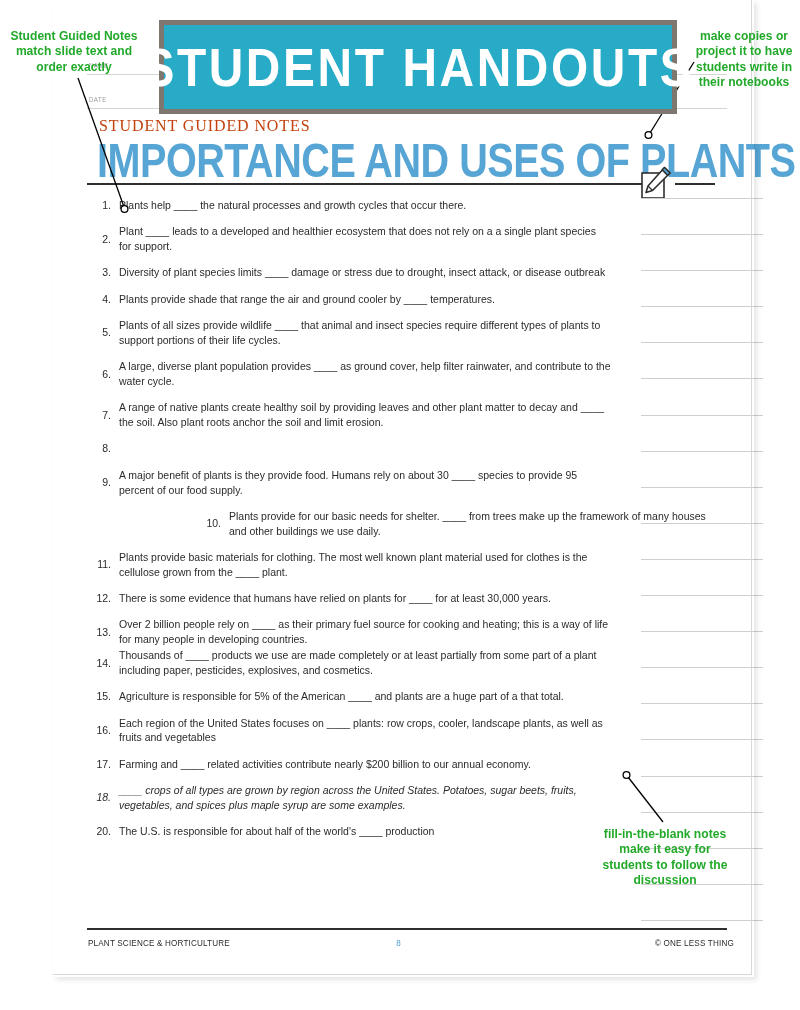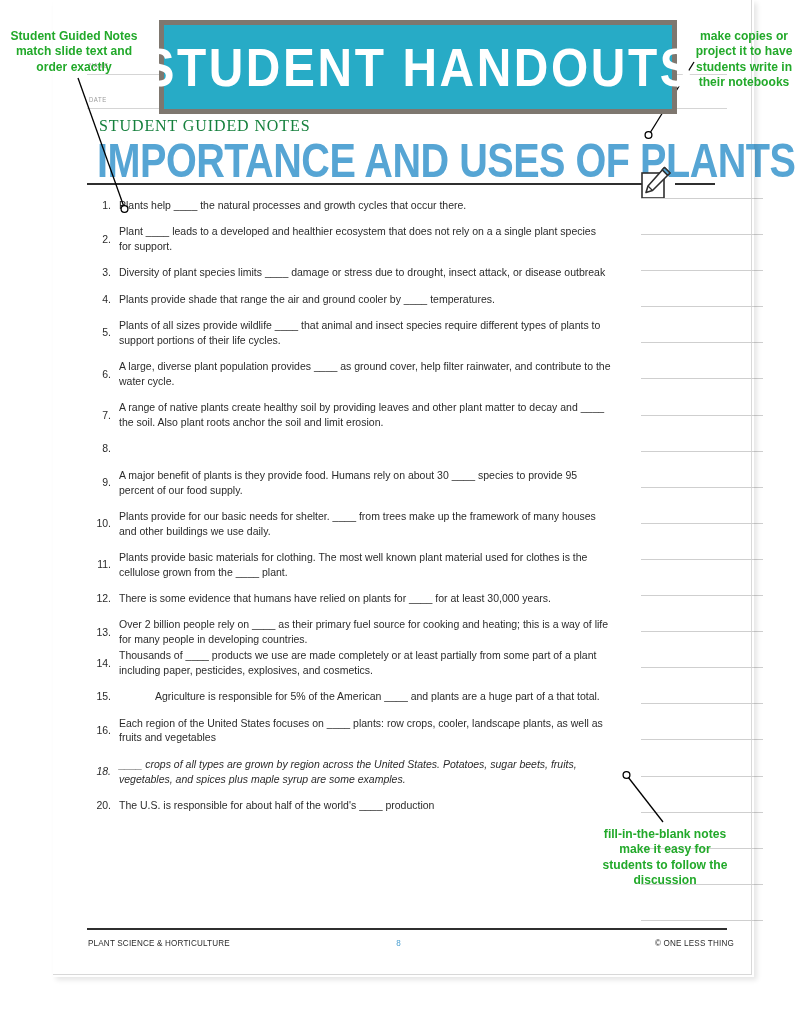--- a/index.html
+++ b/index.html
@@ -82,21 +82,21 @@
     white-space: nowrap;
   }
 
   
   #sgn-kicker {
     position: absolute;
     left: 46px;
     top: 117px;
     font-family: "Liberation Serif", serif;
     font-size: 16px;
-    color: #15803d;
+    color: #c2410c;
     letter-spacing: .9px;
   }
   #doc-title {
     position: absolute;
     left: 44px;
     top: 133px;
     font-family: "Liberation Sans Narrow", "Liberation Sans", sans-serif;
     font-weight: bold;
     font-size: 40px;
     color: #56a5d4;
@@ -268,47 +268,51 @@
         <div class="q-num">7.</div>
         <div class="q-text">A range of native plants create healthy soil by providing leaves and other plant matter to decay and ____ the soil. Also plant roots anchor the soil and limit erosion.</div>
       </div>
       <div class="q-row" style="margin-bottom: 11.35px;">
         <div class="q-num">8.</div>
       </div>
       <div class="q-row" style="margin-bottom: 11.35px;">
         <div class="q-num">9.</div>
         <div class="q-text">A major benefit of plants is they provide food. Humans rely on about 30 ____ species to provide 95 percent of our food supply.</div>
       </div>
-      <div class="q-row" style="margin-bottom: 11.35px;">
+      <div class="q-row" style="margin-bottom: 11.35px; justify-content: flex-end;">
         <div class="q-num">10.</div>
         <div class="q-text">Plants provide for our basic needs for shelter. ____ from trees make up the framework of many houses and other buildings we use daily.</div>
       </div>
       <div class="q-row" style="margin-bottom: 11.35px;">
         <div class="q-num">11.</div>
         <div class="q-text">Plants provide basic materials for clothing. The most well known plant material used for clothes is the cellulose grown from the ____ plant.</div>
       </div>
       <div class="q-row" style="margin-bottom: 11.35px;">
         <div class="q-num">12.</div>
         <div class="q-text">There is some evidence that humans have relied on plants for ____ for at least 30,000 years.</div>
       </div>
       <div class="q-row" style="margin-bottom: 1px;">
         <div class="q-num">13.</div>
         <div class="q-text">Over 2 billion people rely on ____ as their primary fuel source for cooking and heating; this is a way of life for many people in developing countries.</div>
       </div>
       <div class="q-row" style="margin-bottom: 11.35px;">
         <div class="q-num">14.</div>
         <div class="q-text">Thousands of ____ products we use are made completely or at least partially from some part of a plant including paper, pesticides, explosives, and cosmetics.</div>
       </div>
-      <div class="q-row" style="margin-bottom: 11.35px; gap: 36px;">
+      <div class="q-row" style="margin-bottom: 11.35px;">
         <div class="q-num">15.</div>
         <div class="q-text">Agriculture is responsible for 5% of the American ____ and plants are a huge part of a that total.</div>
       </div>
       <div class="q-row" style="margin-bottom: 11.35px;">
         <div class="q-num">16.</div>
         <div class="q-text">Each region of the United States focuses on ____ plants: row crops, cooler, landscape plants, as well as fruits and vegetables</div>
+      </div>
+      <div class="q-row" style="margin-bottom: 11.35px;">
+        <div class="q-num">17.</div>
+        <div class="q-text">Farming and ____ related activities contribute nearly $200 billion to our annual economy.</div>
       </div>
       <div class="q-row" style="margin-bottom: 11.35px; font-style: italic;">
         <div class="q-num">18.</div>
         <div class="q-text">____ crops of all types are grown by region across the United States. Potatoes, sugar beets, fruits, vegetables, and spices plus maple syrup are some examples.</div>
       </div>
       <div class="q-row" style="margin-bottom: 11.35px; align-items: center;">
         <div class="q-num">20.</div>
         <div class="q-text">The U.S. is responsible for about half of the world's ____ production</div>
       </div>
     </div>

